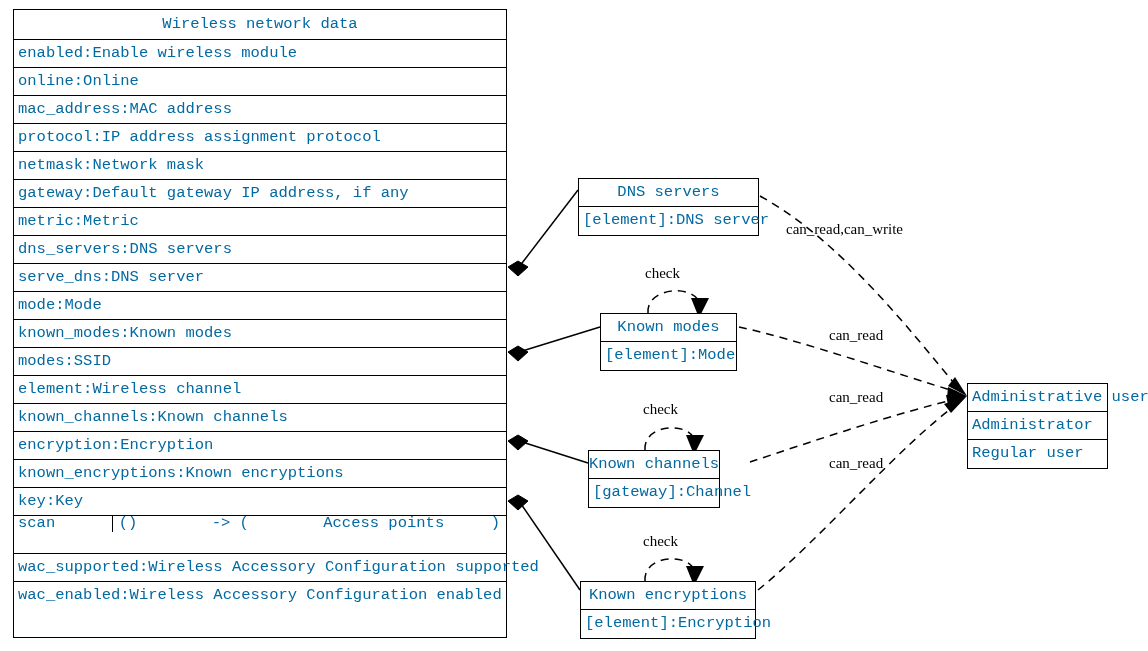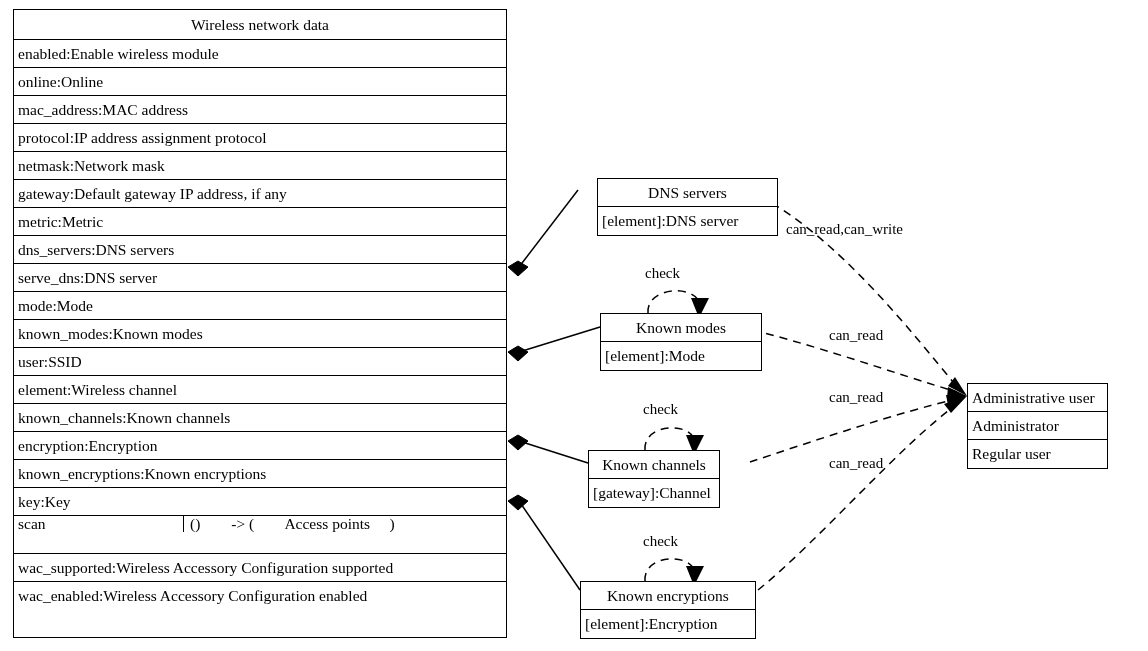--- a/index.html
+++ b/index.html
@@ -21,23 +21,23 @@
     position: absolute;
     border: 1.6px solid #000;
     background: #fff;
     box-sizing: border-box;
     z-index: 3;
   }
   .umlrow {
     border-bottom: 1.6px solid #000;
     box-sizing: border-box;
     white-space: nowrap;
-    font-family: Liberation Serif, serif;
+    font-family: Liberation Mono, monospace;
     font-size: 15.5px;
-    color: #000000;
+    color: #0369a1;
     line-height: 1;
     display: flex;
     align-items: center;
     padding: 0 4px;
   }
   .umlrow:last-child { border-bottom: none; }
   .umlrow.center { justify-content: center; }
 
   
   #main-table {
@@ -71,22 +71,22 @@
     display: flex;
     align-items: center;
     padding: 0 6px;
     font-size: 15.5px;
     white-space: pre;
   }
 
   
   .smallbox .umlrow { height: 28px; }
 
-  #box-dns      { left: 597px; top: 178px;  width: 181px; }
-  #box-modes    { left: 600px; top: 313px;  width: 162px; }
+  #box-dns      { left: 578px; top: 178px;  width: 181px; }
+  #box-modes    { left: 600px; top: 313px;  width: 137px; }
   #box-channels { left: 588px; top: 450px;  width: 132px; }
   #box-encr     { left: 580px; top: 581px;  width: 176px; }
   #box-admin    { left: 967px; top: 383px;  width: 141px; }
   #box-admin .umlrow { height: 28px; }
 
   
   .edge-label {
     position: absolute;
     font-family: "Liberation Serif", serif;
     font-size: 15px;
@@ -182,21 +182,21 @@
     <div class="umlrow">online:Online</div>
     <div class="umlrow">mac_address:MAC address</div>
     <div class="umlrow">protocol:IP address assignment protocol</div>
     <div class="umlrow">netmask:Network mask</div>
     <div class="umlrow">gateway:Default gateway IP address, if any</div>
     <div class="umlrow">metric:Metric</div>
     <div class="umlrow">dns_servers:DNS servers</div>
     <div class="umlrow">serve_dns:DNS server</div>
     <div class="umlrow">mode:Mode</div>
     <div class="umlrow">known_modes:Known modes</div>
-    <div class="umlrow">user:SSID</div>
+    <div class="umlrow">modes:SSID</div>
     <div class="umlrow">element:Wireless channel</div>
     <div class="umlrow">known_channels:Known channels</div>
     <div class="umlrow">encryption:Encryption</div>
     <div class="umlrow">known_encryptions:Known encryptions</div>
     <div class="umlrow">key:Key</div>
     <div class="umlrow methodrow">
       <div class="method-name">scan</div>
       <div class="method-sig">()        -&gt; (        Access points     )</div>
     </div>
     <div class="umlrow">wac_supported:Wireless Accessory Configuration supported</div>

